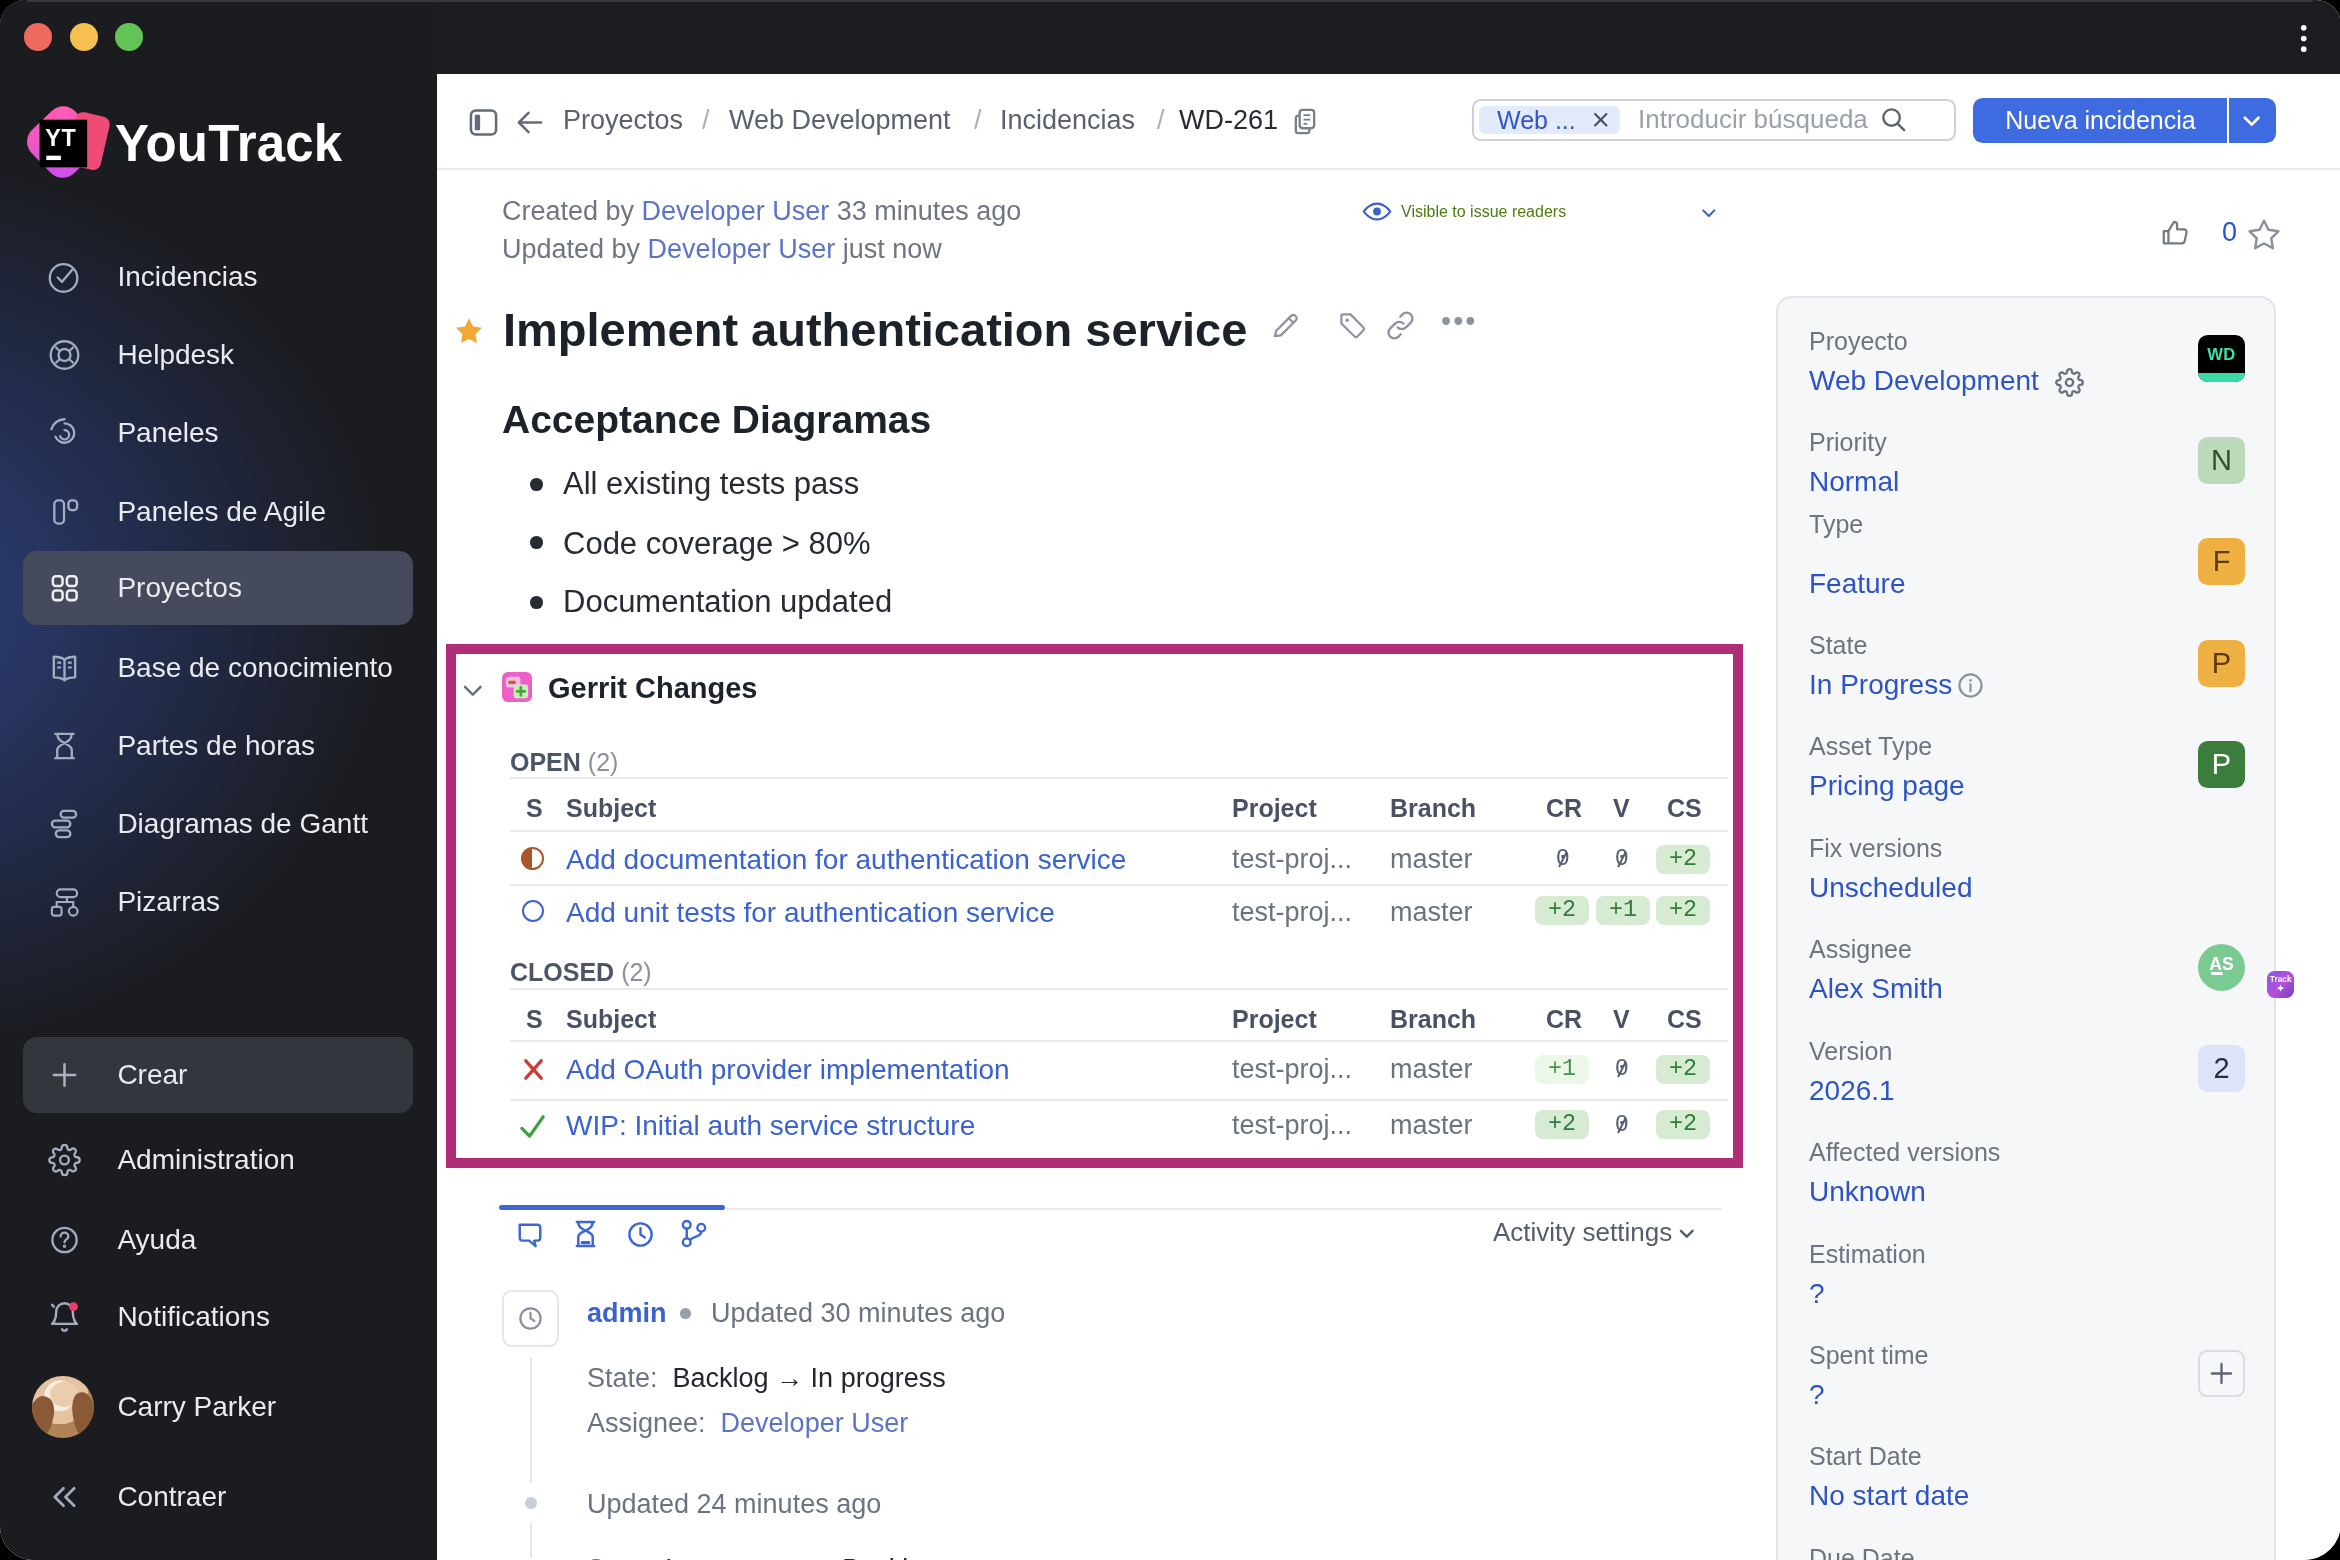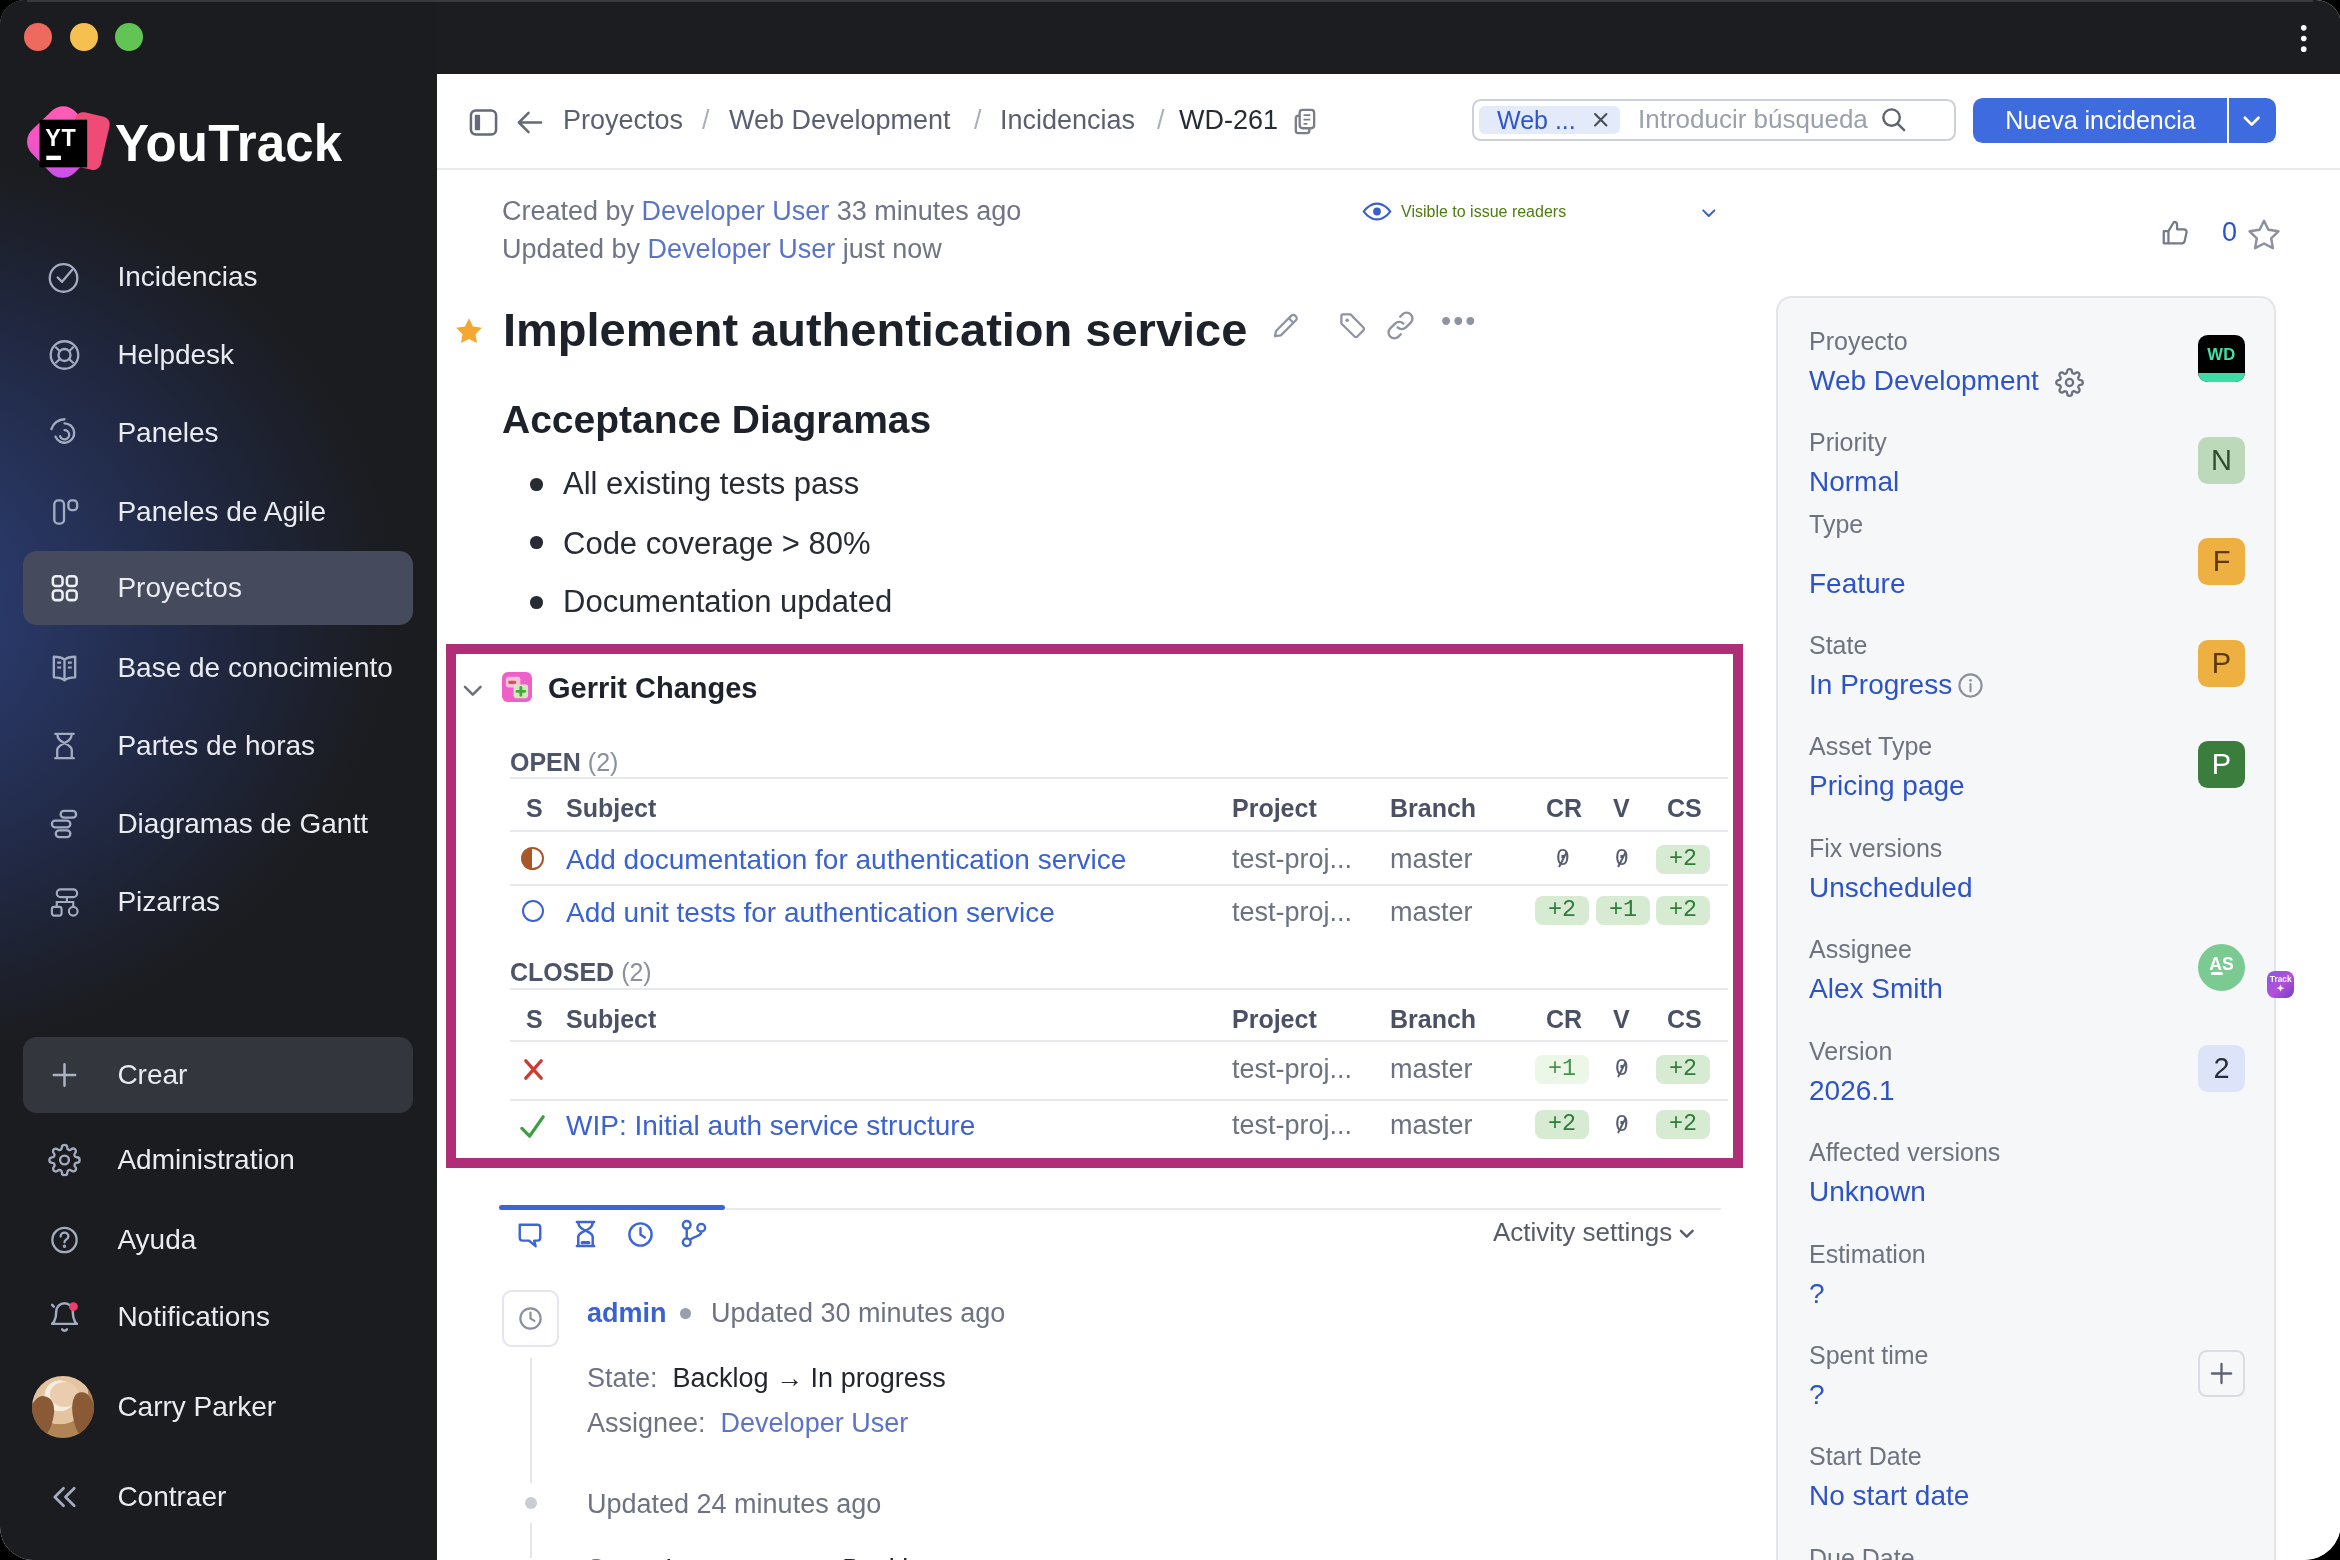--- a/index.html
+++ b/index.html
@@ -319,20 +319,21 @@
   <div class="abs" style="left:1232px;top:1005px;font-size:25px;font-weight:bold;color:#4a5164;height:29px;line-height:29px;">Project</div>
   <div class="abs" style="left:1390px;top:1005px;font-size:25px;font-weight:bold;color:#4a5164;height:29px;line-height:29px;">Branch</div>
   <div class="abs" style="left:1546px;top:1005px;font-size:25px;font-weight:bold;color:#4a5164;height:29px;line-height:29px;">CR</div>
   <div class="abs" style="left:1613px;top:1005px;font-size:25px;font-weight:bold;color:#4a5164;height:29px;line-height:29px;">V</div>
   <div class="abs" style="left:1667px;top:1005px;font-size:25px;font-weight:bold;color:#4a5164;height:29px;line-height:29px;">CS</div>
   <div class="abs hair" style="left:510px;top:1040px;width:1218px;"></div>
 
   <svg class="abs" style="left:521px;top:1057px;" width="25" height="25" viewBox="0 0 26 26" stroke="#ce3a34" stroke-width="3.4" stroke-linecap="round">
     <path d="M5 4l16 18M21 4L5 22"></path>
   </svg>
+  <div class="abs" style="left:566px;top:1053px;font-size:28px;color:#3a62d0;height:33px;line-height:33px;">Add OAuth provider implementation</div>
   <div class="abs" style="left:1232px;top:1054px;font-size:27px;color:#6b7280;height:31px;line-height:31px;">test-proj...</div>
   <div class="abs" style="left:1390px;top:1054px;font-size:27px;color:#6b7280;height:31px;line-height:31px;">master</div>
   <div class="badge lt" style="left:1535px;top:1055px;">+1</div>
   <div class="zero" style="left:1611px;top:1056px;">0<i></i></div>
   <div class="badge" style="left:1656px;top:1055px;">+2</div>
   <div class="abs hair" style="left:510px;top:1099px;width:1218px;"></div>
 
   <svg class="abs" style="left:518px;top:1112px;" width="29" height="29" viewBox="0 0 30 30" fill="none" stroke="#3f9e43" stroke-width="3.4" stroke-linecap="round" stroke-linejoin="round">
     <path d="M4 17l8 8L26 5"></path>
   </svg>

